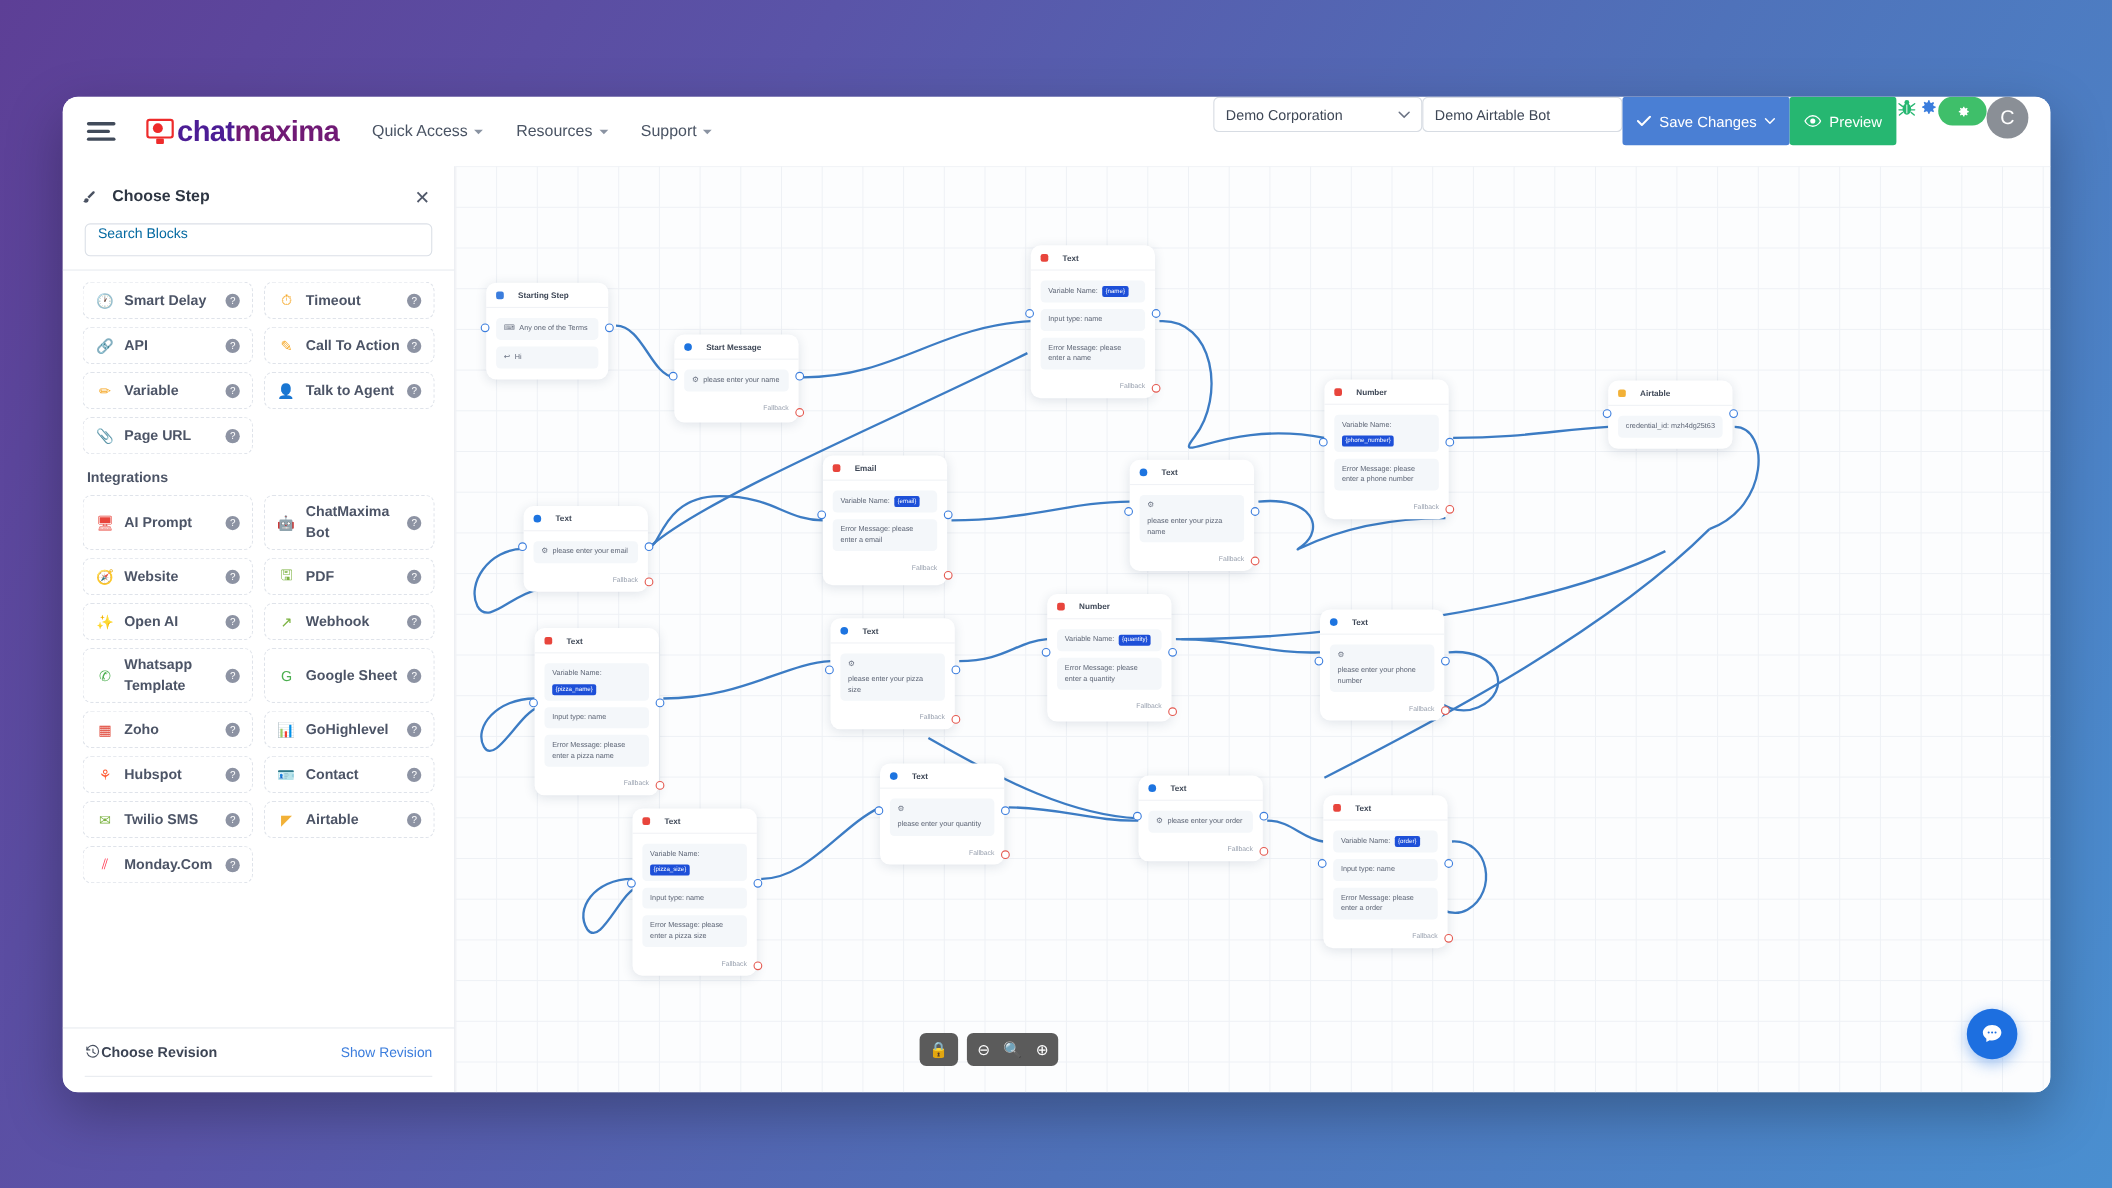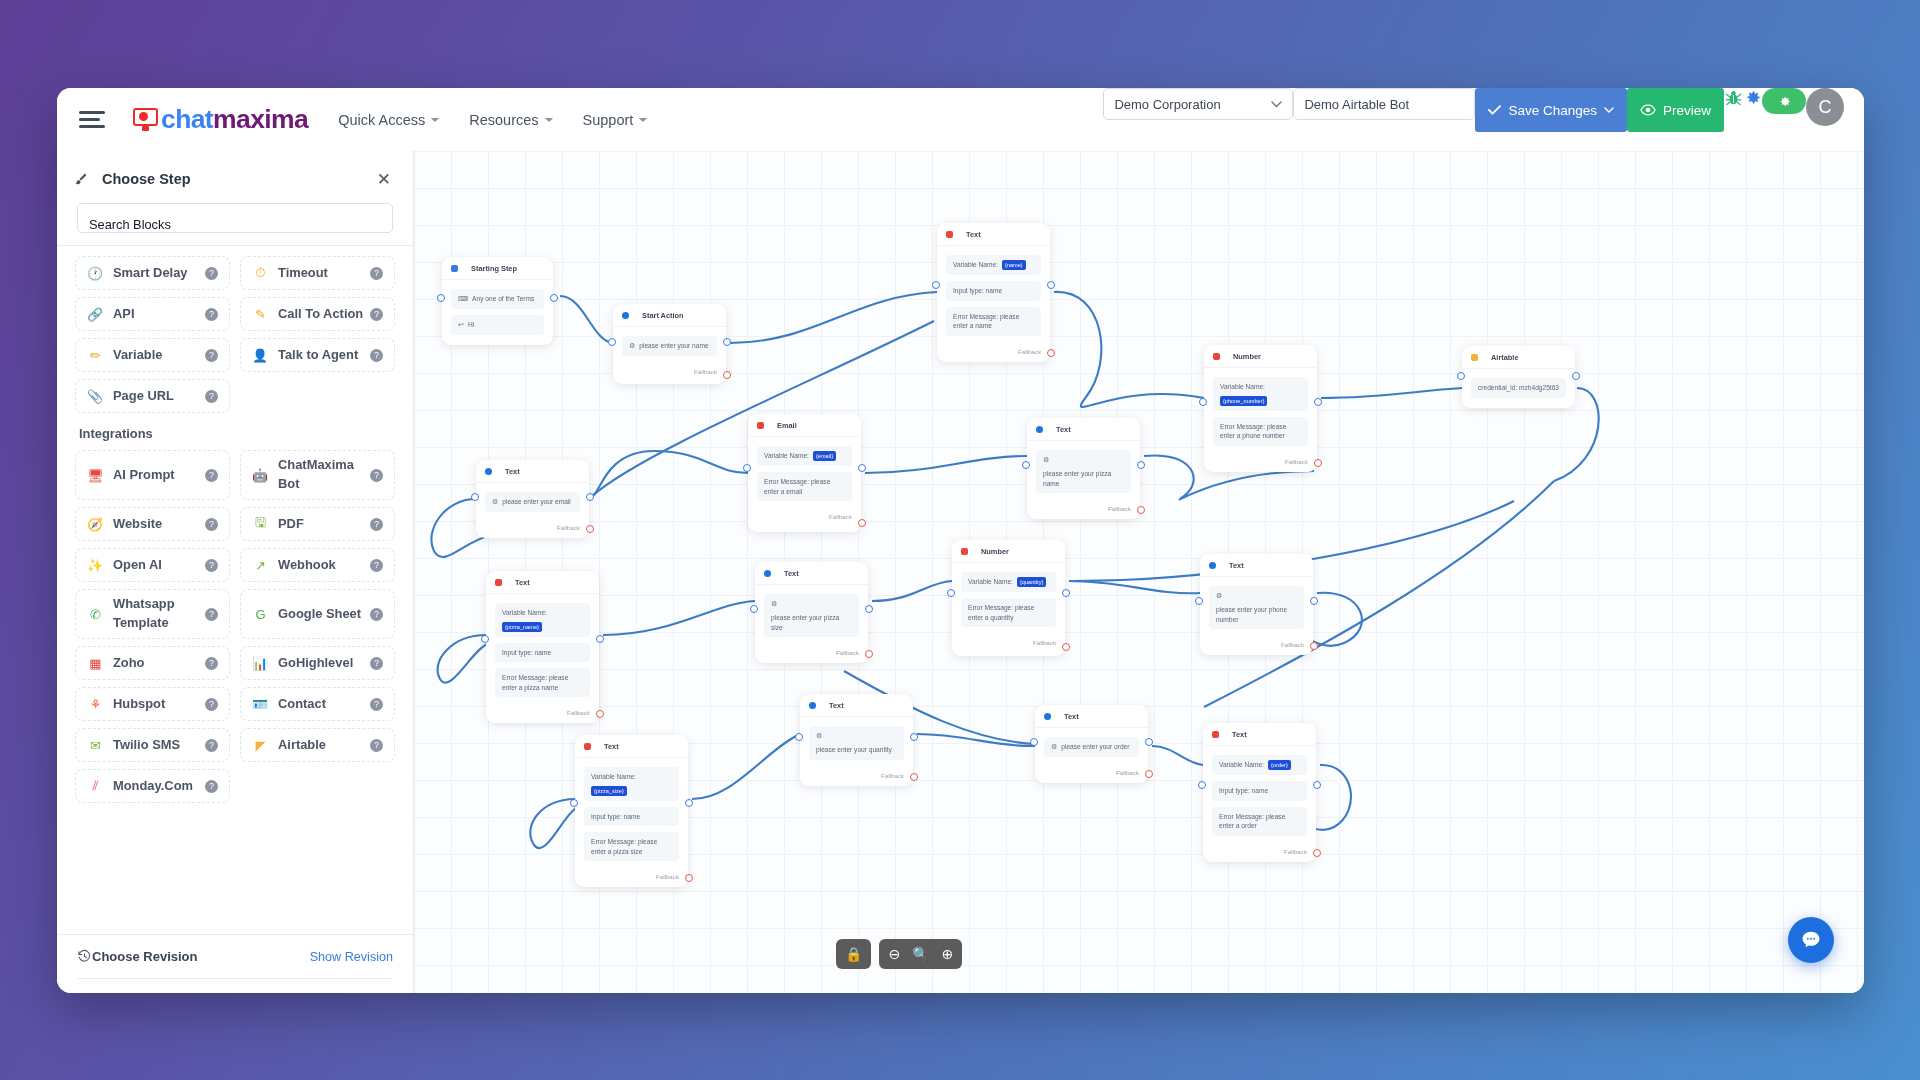--- a/index.html
+++ b/index.html
@@ -49,21 +49,21 @@
   }
   #brand-mark .stand {
     position: absolute; left: 9px; bottom: 0; width: 7px; height: 5px;
     background: #ee2b2b; border-radius: 1px;
   }
   #brand-mark .head {
     position: absolute; left: 6px; top: 3.5px; width: 9px; height: 9px;
     border-radius: 50%; background: #ee2b2b;
   }
   .logo-txt { font-size: 26.5px; font-weight: 700; letter-spacing: -.6px; }
-  .logo-chat { color: #3b82f6; }
+  .logo-chat { color: #4c1d95; }
   .logo-max  { color: #701a75; }
 
   .navlink {
     margin-left: 30px; font-size: 14.5px; color: #4a5464; cursor: pointer;
     display: flex; align-items: center; gap: 6px; white-space: nowrap;
   }
   .navlink:first-of-type { margin-left: 36px; }
   .caret {
     width: 0; height: 0; border-left: 4px solid transparent;
     border-right: 4px solid transparent; border-top: 4.5px solid #8a93a2;
@@ -109,21 +109,21 @@
   }
   #sb-header {
     height: 40px; display: flex; align-items: center; padding: 0 22px 0 16px;
     margin-top: 8px;
   }
   #sb-header .ttl { font-size: 14.5px; font-weight: 700; color: #2e3643; margin-left: 14px; }
   #sb-close { margin-left: auto; font-size: 17px; color: #51596a; cursor: pointer; line-height: 1; }
   #sb-search-wrap { padding: 4px 20px 12px 20px; }
   #sb-search {
     width: 100%; height: 30px; border: 1px solid #dbe0e7; border-radius: 5px;
-    font-size: 12.8px; color: #0f172a; padding: 0 11px; display: flex; align-items: flex-end;
+    font-size: 12.8px; color: #0369a1; padding: 0 11px; display: flex; align-items: flex-start;
     cursor: text;
   }
   #sb-divider { height: 1px; background: #e8ebf0; margin: 0; }
   #sb-scroll {
     flex: 1; overflow: hidden; padding: 10px 18px 6px 18px;
   }
   .blk-grid { display: grid; grid-template-columns: 1fr 1fr; gap: 7px 10px; }
   .blk {
     border: 1.3px dashed #dfe3ea; border-radius: 8px; min-height: 34px;
     display: flex; align-items: center; padding: 0 11px; cursor: pointer;
@@ -521,21 +521,21 @@
               <span class="fi">↩</span>
               <span>Hi</span>
             </div>
           </div>
           <span class="port" style="left: -5px; top: 42%;"></span>
           <span class="port" style="right: -5px; top: 42%;"></span>
         </div>
         <div class="node" style="left: 199px; top: 153px; width: 113px; min-height: 80px;">
           <div class="nhead">
             <span class="dot" style="background: rgb(29, 116, 224); border-radius: 50%;"></span>
-            <span class="ttl">Start Action</span>
+            <span class="ttl">Start Message</span>
           </div>
           <div class="nbody">
             <div class="field">
               <span class="fi">⚙</span>
               <span>please enter your name</span>
             </div>
           </div>
           <div class="fallback">Fallback</div>
           <span class="port" style="left: -5px; top: 42%;"></span>
           <span class="port" style="right: -5px; top: 42%;"></span>

